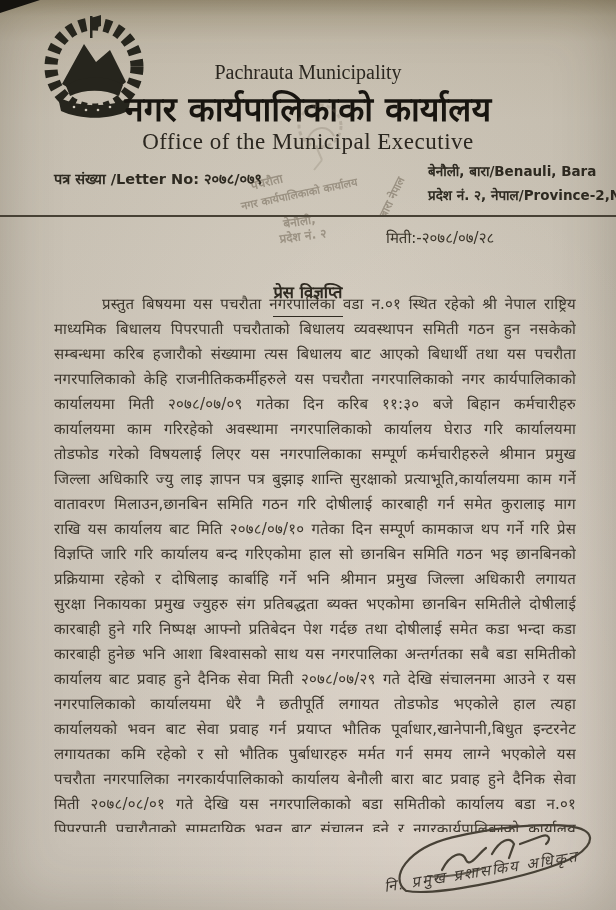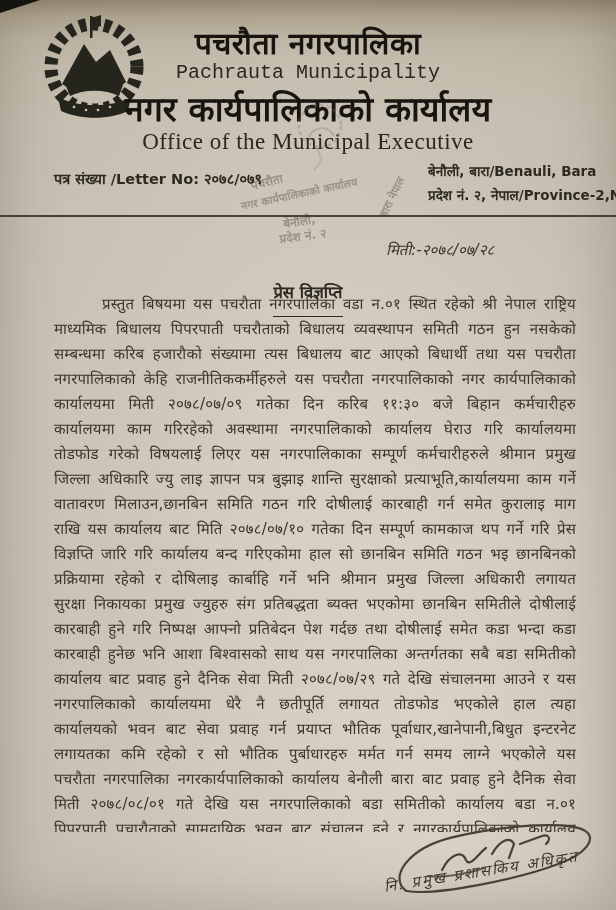--- a/index.html
+++ b/index.html
@@ -10,33 +10,33 @@
       radial-gradient(ellipse at 72% 88%, rgba(255,241,233,.30), rgba(255,241,233,0) 55%),
       radial-gradient(ellipse at 50% 45%, rgba(255,255,255,.10), rgba(0,0,0,.05) 95%),
       linear-gradient(180deg,#a2967c 0px,#b9af99 16px,#c6bdac 42px,#ccc4b5 120px,#cfc7ba 420px,#d1c9bd 910px);
     box-shadow:inset 0 0 60px rgba(60,50,30,.25);
   }
   .corner-tl{position:absolute;top:0;left:0;width:0;height:0;
     border-top:13px solid #15130f;border-right:40px solid transparent;}
   
   .hdr{position:absolute;left:0;right:0;text-align:center;color:#181510;}
   .hdr-np-title{top:22px;font-size:30px;font-weight:bold;letter-spacing:.5px;}
-  .hdr-en-title{top:61px;font-size:20px;font-family:Liberation Mono, monospace;color:#2b2720;}
+  .hdr-en-title{top:61px;font-size:20px;font-family:Liberation Serif, serif;color:#2b2720;}
   .hdr-np-office{top:85px;font-size:34px;font-weight:bold;}
   .hdr-en-office{top:129px;font-size:23px;font-family:Liberation Serif, serif;color:#2b2720;letter-spacing:.5px;}
   .logo{position:absolute;left:36px;top:12px;width:116px;height:114px;}
   .stamp{position:absolute;left:236px;top:96px;width:170px;height:148px;opacity:.62;}
   
   .meta-left{position:absolute;left:54px;top:168px;font-size:14.5px;font-weight:700;color:#2e2a21;}
   .meta-left .row{margin-bottom:7px;}
   .meta-right{position:absolute;left:428px;top:162px;font-size:13.5px;font-weight:600;color:#2e2a21;white-space:nowrap;}
   .meta-right .row{margin-bottom:6px;}
   .rule{position:absolute;left:0;top:215px;width:616px;height:2px;background:#45403500;
     background:#474135;}
-  .date{position:absolute;left:386px;top:239px;font-size:15px;color:#3b352a;font-style:italic;}
+  .date{position:absolute;left:386px;top:227px;font-size:15px;color:#3b352a;}
   
   .addressee{position:absolute;left:54px;top:259px;font-size:15.5px;color:#353026;}
   .heading-wrap{position:absolute;left:0;right:0;top:280px;text-align:center;}
   .heading-wrap span{font-size:16.5px;font-weight:bold;color:#2f2a21;
     border-bottom:1.5px solid #2f2a21;padding-bottom:14px;}
   .body-text{
     position:absolute;left:54px;top:292px;width:522px;height:540px;
     font-size:15px;line-height:25px;color:#3b352b;
     text-align:justify;text-indent:48px;word-spacing:2px;letter-spacing:.2px;
     overflow:hidden;
@@ -64,21 +64,20 @@
       <path d="M26,72 L48,32 L60,50 L74,38 L90,70 L80,78 L36,78 Z"></path>
       <path d="M30,74 C46,63 72,63 87,73 L83,84 C69,77 48,77 34,84 Z"></path>
       <path d="M22,85 C42,96 76,96 95,85 L92,99 C74,108 44,108 25,99 Z"></path>
       <circle cx="38" cy="95" r="1.3" fill="#cfc8bb"></circle>
       <circle cx="50" cy="98" r="1.3" fill="#cfc8bb"></circle>
       <circle cx="62" cy="98" r="1.3" fill="#cfc8bb"></circle>
       <circle cx="74" cy="95" r="1.3" fill="#cfc8bb"></circle>
     </g>
   </svg>
 
-  <div class="hdr hdr-np-title" style="position:absolute">पचरौता नगरपालिका</div>
   <div class="hdr hdr-en-title" style="position:absolute">Pachrauta Municipality</div>
   <div class="hdr hdr-np-office" style="position:absolute">नगर कार्यपालिकाको कार्यालय</div>
   <div class="hdr hdr-en-office" style="position:absolute">Office of the Municipal Executive</div>
 
   <svg class="stamp" viewBox="0 0 170 148">
     <g fill="none" stroke="#7c7262">
       <circle cx="84" cy="30" r="21" stroke-width="3" stroke-dasharray="4 3" opacity=".45"></circle>
       <path d="M72,42 C78,30 92,28 98,40" stroke-width="2" opacity=".45"></path>
       <path d="M80,50 l6,14 M86,64 l-8,10" stroke-width="2" opacity=".4"></path>
     </g>

